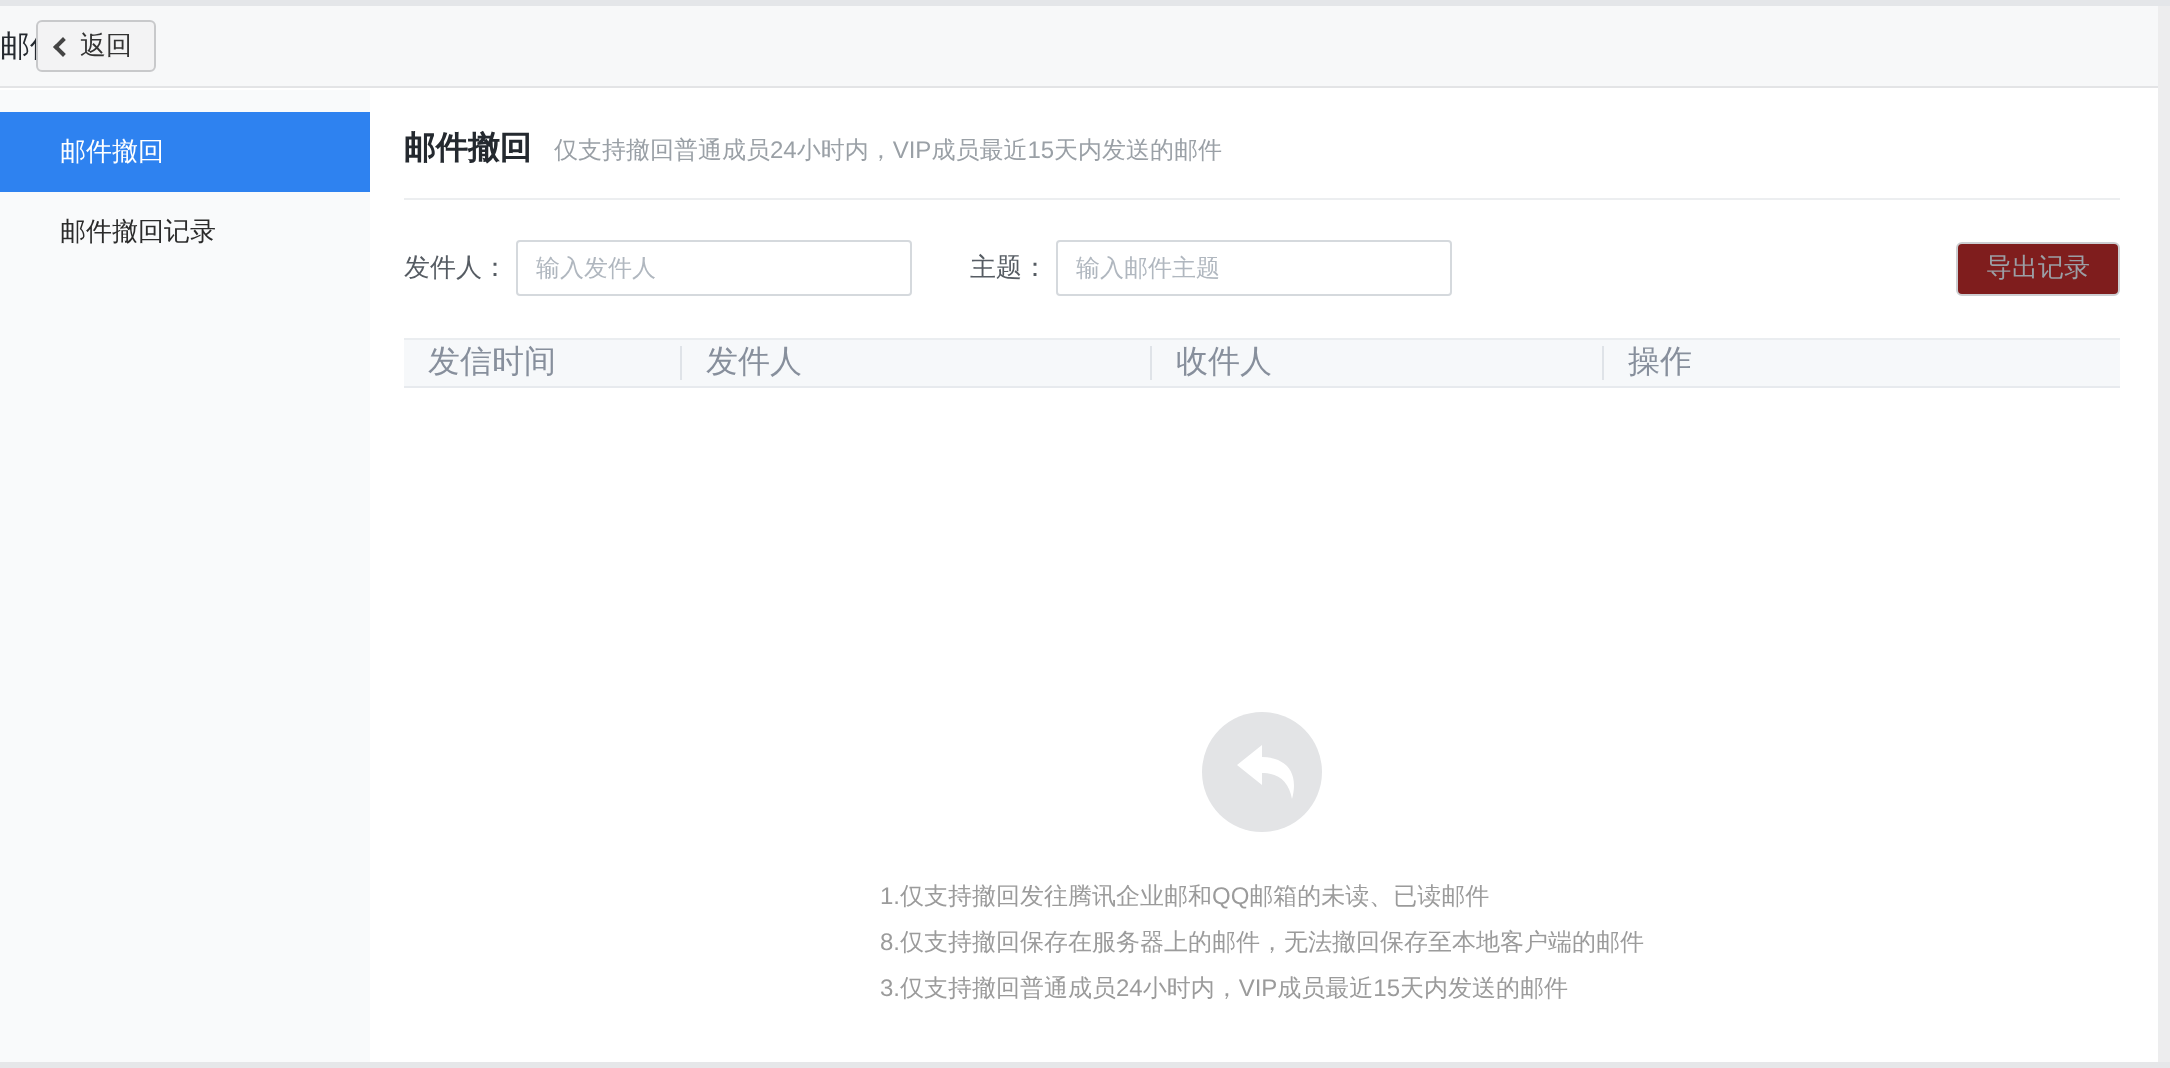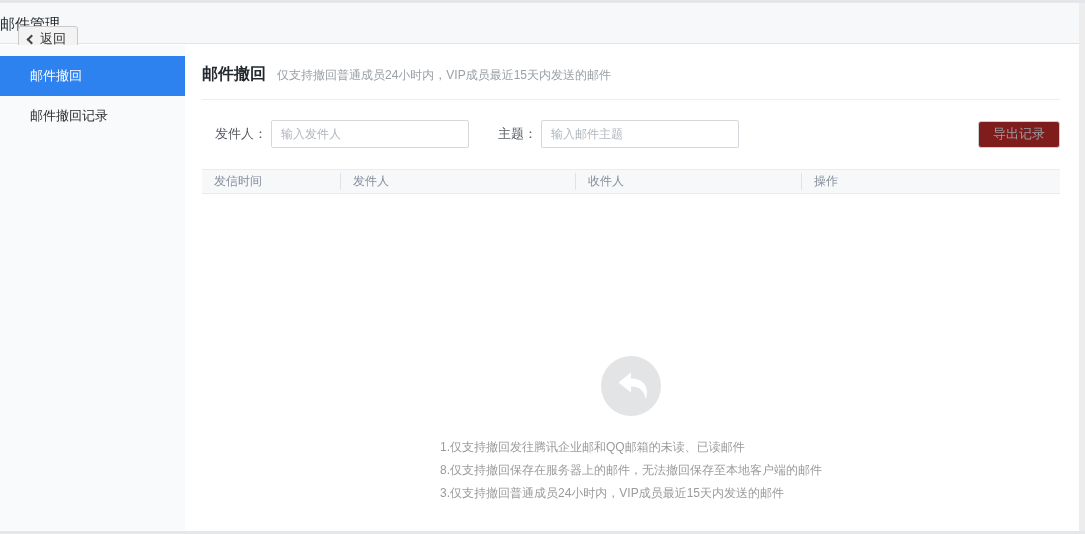--- a/index.html
+++ b/index.html
@@ -7,57 +7,57 @@
   body { font-family:"Liberation Sans","DejaVu Sans",sans-serif; }
   .app { position:relative; width:1085px; height:534px; background:#fff; overflow:hidden; }
 
   
   .top-strip   { position:absolute; top:0; left:0; right:0; height:3px; background:#e4e6e9; }
   .scroll-right  { position:absolute; top:3px; right:0; width:6px; bottom:0; background:#ededee; }
   .scroll-bottom { position:absolute; left:0; right:0; bottom:0; height:3px; background:#e6e7e9; }
 
   
   .topbar { position:absolute; top:3px; left:0; right:6px; height:41px; background:#f7f8f9; border-bottom:1px solid #e3e4e6; }
-  .back-btn { position:absolute; left:18px; top:23px; height:26px; padding:0 11px 0 9px;
+  .back-btn { position:absolute; left:18px; top:7px; height:26px; padding:0 11px 0 9px;
               background:#f3f3f4; border:1px solid #c8c9cb; border-radius:3px;
               font-size:13px; color:#333; display:flex; align-items:center; gap:5px; cursor:pointer; }
   .chevron-left { width:7px; height:7px; border-left:2px solid #444; border-bottom:2px solid #444;
                   transform:rotate(45deg); display:inline-block; margin-top:0; }
   .topbar-title { position:absolute; left:0; right:0; top:0; height:41px; line-height:41px;
                   text-align:left; font-size:15px; color:#24292f; pointer-events:none; }
 
   
   .sidebar { position:absolute; top:45px; left:0; width:185px; bottom:3px; background:#f9fafb; padding-top:11px; }
   .side-item { height:40px; line-height:40px; padding-left:30px; font-size:13px; color:#2b2b2b; cursor:pointer; }
   .side-item.active { background:#2e82f0; color:#fff; }
 
   
   .content { position:absolute; left:185px; top:45px; right:6px; bottom:3px; background:#fff; padding:0 19px 0 17px; }
 
   .head-row { padding-top:19px; padding-bottom:14px; border-bottom:1px solid #eceef0;
               display:flex; align-items:baseline; }
   .page-heading { font-size:16px; font-weight:bold; color:#24292f; }
   .page-subtitle { font-size:12px; color:#9aa0a6; margin-left:11px;text-align:center; }
 
-  .filter-row { margin-top:20px; display:flex; align-items:center; height:28px;margin-left:13px; }
+  .filter-row { margin-top:20px; display:flex; align-items:center; height:28px; }
   .filter-label { font-size:13px; color:#565c63; margin-right:4px; }
   .filter-input { width:198px; height:28px; border:1px solid #d5d9dd; border-radius:2px;
                   padding:0 9px; font-size:12px; color:#333; outline:none;
                   font-family:"Liberation Sans","DejaVu Sans",sans-serif; }
   .filter-input::placeholder { color:#b0b7bf; }
   .filter-label.second { margin-left:29px; }
   .filter-spacer { flex:1; }
   .export-btn { height:27px; padding:0 14px; background:#7f1d1d; border:1px solid #ccced1;
                 border-radius:3px; font-size:13px; color:#9b9fa5; cursor:pointer;
                 font-family:"Liberation Sans","DejaVu Sans",sans-serif; }
 
   
   .table-header { margin-top:21px; display:flex; align-items:center; height:25px;
                   background:#f6f8fa; border-top:1px solid #eaedf0; border-bottom:1px solid #e7eaee;
-                  font-size:12px; color:#878f9c; }
+                  font-size:16px; color:#878f9c; }
   .th { padding-left:12px; height:17px; line-height:17px; }
   .th + .th { border-left:1px solid #dfe3e8; }
   .th.c1 { width:138px; } .th.c2 { width:152px; } .th.c3 { width:226px; }
   .th.c4 { width:235px; } .th.c5 { flex:1; }
 
   
   .empty-state { text-align:center; }
   .empty-icon { margin-top:162px; display:inline-block; }
   .empty-notes { display:inline-block; text-align:left; margin-top:16px;
                  font-size:12px; color:#9b9b9b; line-height:23px; }

